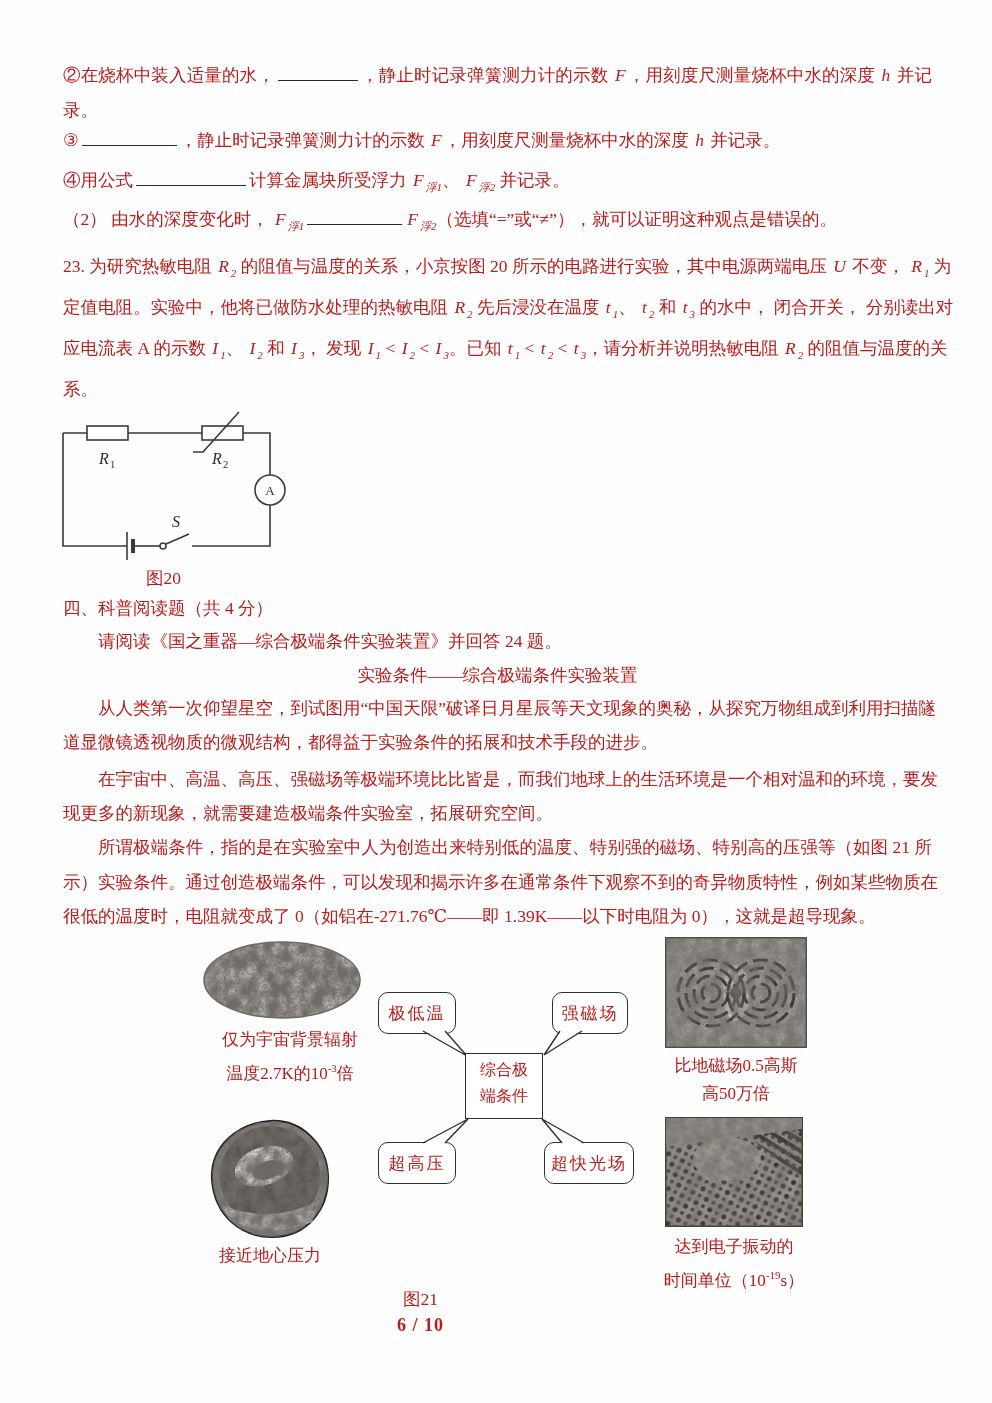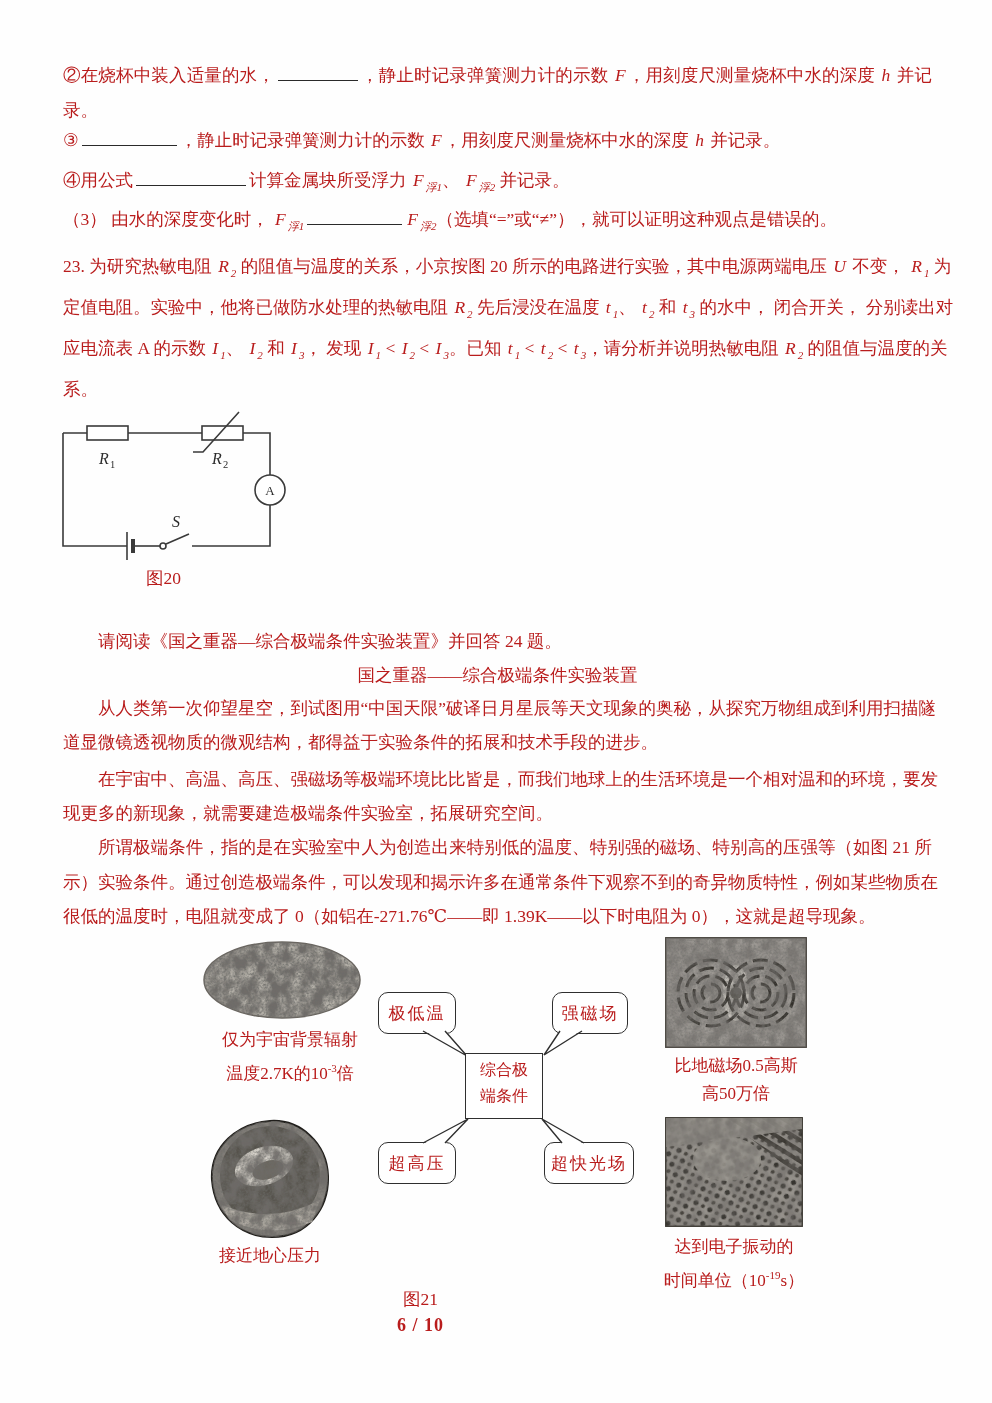--- a/index.html
+++ b/index.html
@@ -53,21 +53,21 @@
       <pattern id="pstripes" width="9" height="9" patternUnits="userSpaceOnUse" patternTransform="rotate(32)">
         <rect width="9" height="4" fill="#35322c"></rect>
       </pattern>
     </defs>
   </svg>
 
   <div class="line just" style="top:64px"><span>②在烧杯中装入适量的水，</span><span class="sg-blank" style="width: 80px;"></span><span>，静止时记录弹簧测力计的示数 </span><span class="sg-i">F</span><span>，用刻度尺测量烧杯中水的深度 </span><span class="sg-i">h</span><span> 并记</span></div>
   <div class="line" style="top:99px"><span>录。</span></div>
   <div class="line" style="top:129px"><span>③</span><span class="sg-blank" style="width: 95px;"></span><span>，静止时记录弹簧测力计的示数 </span><span class="sg-i">F</span><span>，用刻度尺测量烧杯中水的深度 </span><span class="sg-i">h</span><span> 并记录。</span></div>
   <div class="line" style="top:169px"><span>④用公式</span><span class="sg-blank" style="width: 110px;"></span><span>计算金属块所受浮力 </span><span class="sg-i">F</span><span class="sg-sub">浮1</span><span>、 </span><span class="sg-i">F</span><span class="sg-sub">浮2</span><span> 并记录。</span></div>
-  <div class="line" style="top:208px"><span>（3） 由水的深度变化时， </span><span class="sg-i">F</span><span class="sg-sub">浮1</span><span class="sg-blank" style="width: 95px;"></span><span class="sg-i">F</span><span class="sg-sub">浮2</span><span>（选填“=”或“≠”），就可以证明这种观点是错误的。</span></div>
+  <div class="line" style="top:208px"><span>（2） 由水的深度变化时， </span><span class="sg-i">F</span><span class="sg-sub">浮1</span><span class="sg-blank" style="width: 95px;"></span><span class="sg-i">F</span><span class="sg-sub">浮2</span><span>（选填“=”或“≠”），就可以证明这种观点是错误的。</span></div>
 
   <div class="line just" style="top:255px"><span>23. 为研究热敏电阻 </span><span class="sg-i">R</span><span class="sg-sub">2</span><span> 的阻值与温度的关系，小京按图 20 所示的电路进行实验，其中电源两端电压 </span><span class="sg-i">U</span><span> 不变， </span><span class="sg-i">R</span><span class="sg-sub">1</span><span> 为</span></div>
   <div class="line just" style="top:296px"><span>定值电阻。实验中，他将已做防水处理的热敏电阻 </span><span class="sg-i">R</span><span class="sg-sub">2</span><span> 先后浸没在温度 </span><span class="sg-i">t</span><span class="sg-sub">1</span><span>、 </span><span class="sg-i">t</span><span class="sg-sub">2</span><span> 和 </span><span class="sg-i">t</span><span class="sg-sub">3</span><span> 的水中， 闭合开关， 分别读出对</span></div>
   <div class="line just" style="top:337px"><span>应电流表 A 的示数 </span><span class="sg-i">I</span><span class="sg-sub">1</span><span>、 </span><span class="sg-i">I</span><span class="sg-sub">2</span><span> 和 </span><span class="sg-i">I</span><span class="sg-sub">3</span><span>， 发现 </span><span class="sg-i">I</span><span class="sg-sub">1</span><span> &lt; </span><span class="sg-i">I</span><span class="sg-sub">2</span><span> &lt; </span><span class="sg-i">I</span><span class="sg-sub">3</span><span>。已知 </span><span class="sg-i">t</span><span class="sg-sub">1</span><span> &lt; </span><span class="sg-i">t</span><span class="sg-sub">2</span><span> &lt; </span><span class="sg-i">t</span><span class="sg-sub">3</span><span>，请分析并说明热敏电阻 </span><span class="sg-i">R</span><span class="sg-sub">2</span><span> 的阻值与温度的关</span></div>
   <div class="line" style="top:378px"><span>系。</span></div>
 
   <svg class="circ" viewBox="0 0 240 168">
     <g stroke="#3a3a3a" stroke-width="1.6" fill="none">
       <path d="M8,30 H215 V72"></path>
       <path d="M215,102 V143 H137"></path>
@@ -88,22 +88,23 @@
     <circle cx="215" cy="87" r="15" fill="#fff" stroke="#3a3a3a" stroke-width="1.6"></circle>
     <text x="215" y="92" text-anchor="middle" font-size="13" fill="#2c2c2c">A</text>
     <text x="44" y="61" font-size="16" font-style="italic" fill="#2c2c2c">R</text>
     <text x="55" y="65" font-size="10.5" fill="#2c2c2c">1</text>
     <text x="157" y="61" font-size="16" font-style="italic" fill="#2c2c2c">R</text>
     <text x="168" y="65" font-size="10.5" fill="#2c2c2c">2</text>
     <text x="117" y="124" font-size="16" font-style="italic" fill="#2c2c2c">S</text>
   </svg>
   <div class="figcap" style="left:146px;top:566px">图20</div>
 
+  <div class="line" style="top:597px"><span>四、科普阅读题（共 4 分）</span></div>
   <div class="line ind" style="top:630px"><span>请阅读《国之重器—综合极端条件实验装置》并回答 24 题。</span></div>
-  <div class="line ctr" style="top:664px"><span>国之重器——综合极端条件实验装置</span></div>
+  <div class="line ctr" style="top:664px"><span>实验条件——综合极端条件实验装置</span></div>
   <div class="line" style="top:731px"><span>道显微镜透视物质的微观结构，都得益于实验条件的拓展和技术手段的进步。</span></div>
   <div class="line ind just" style="top:697px"><span>从人类第一次仰望星空，到试图用“中国天限”破译日月星辰等天文现象的奥秘，从探究万物组成到利用扫描隧</span></div>
   <div class="line ind just" style="top:768px"><span>在宇宙中、高温、高压、强磁场等极端环境比比皆是，而我们地球上的生活环境是一个相对温和的环境，要发</span></div>
   <div class="line" style="top:802px"><span>现更多的新现象，就需要建造极端条件实验室，拓展研究空间。</span></div>
   <div class="line ind just" style="top:836px"><span>所谓极端条件，指的是在实验室中人为创造出来特别低的温度、特别强的磁场、特别高的压强等（如图 21 所</span></div>
   <div class="line just" style="top:871px"><span>示）实验条件。通过创造极端条件，可以发现和揭示许多在通常条件下观察不到的奇异物质特性，例如某些物质在</span></div>
   <div class="line" style="top:905px"><span>很低的温度时，电阻就变成了 0（如铝在-271.76℃——即 1.39K——以下时电阻为 0），这就是超导现象。</span></div>
 
   <div class="f21">
 

